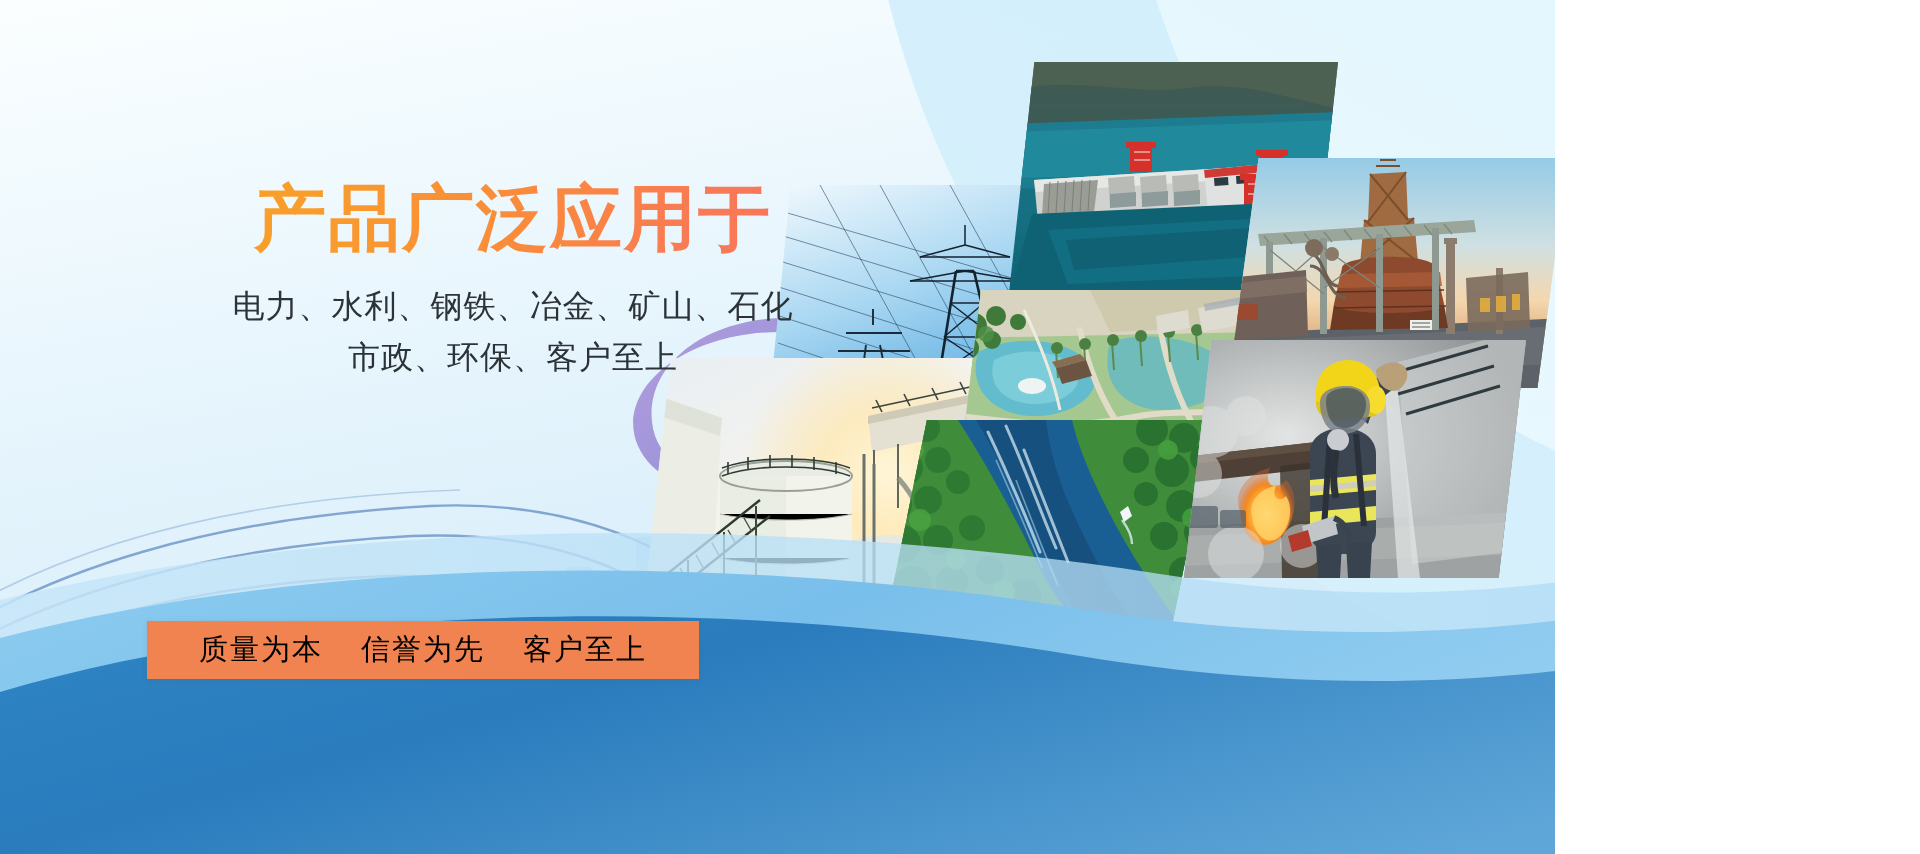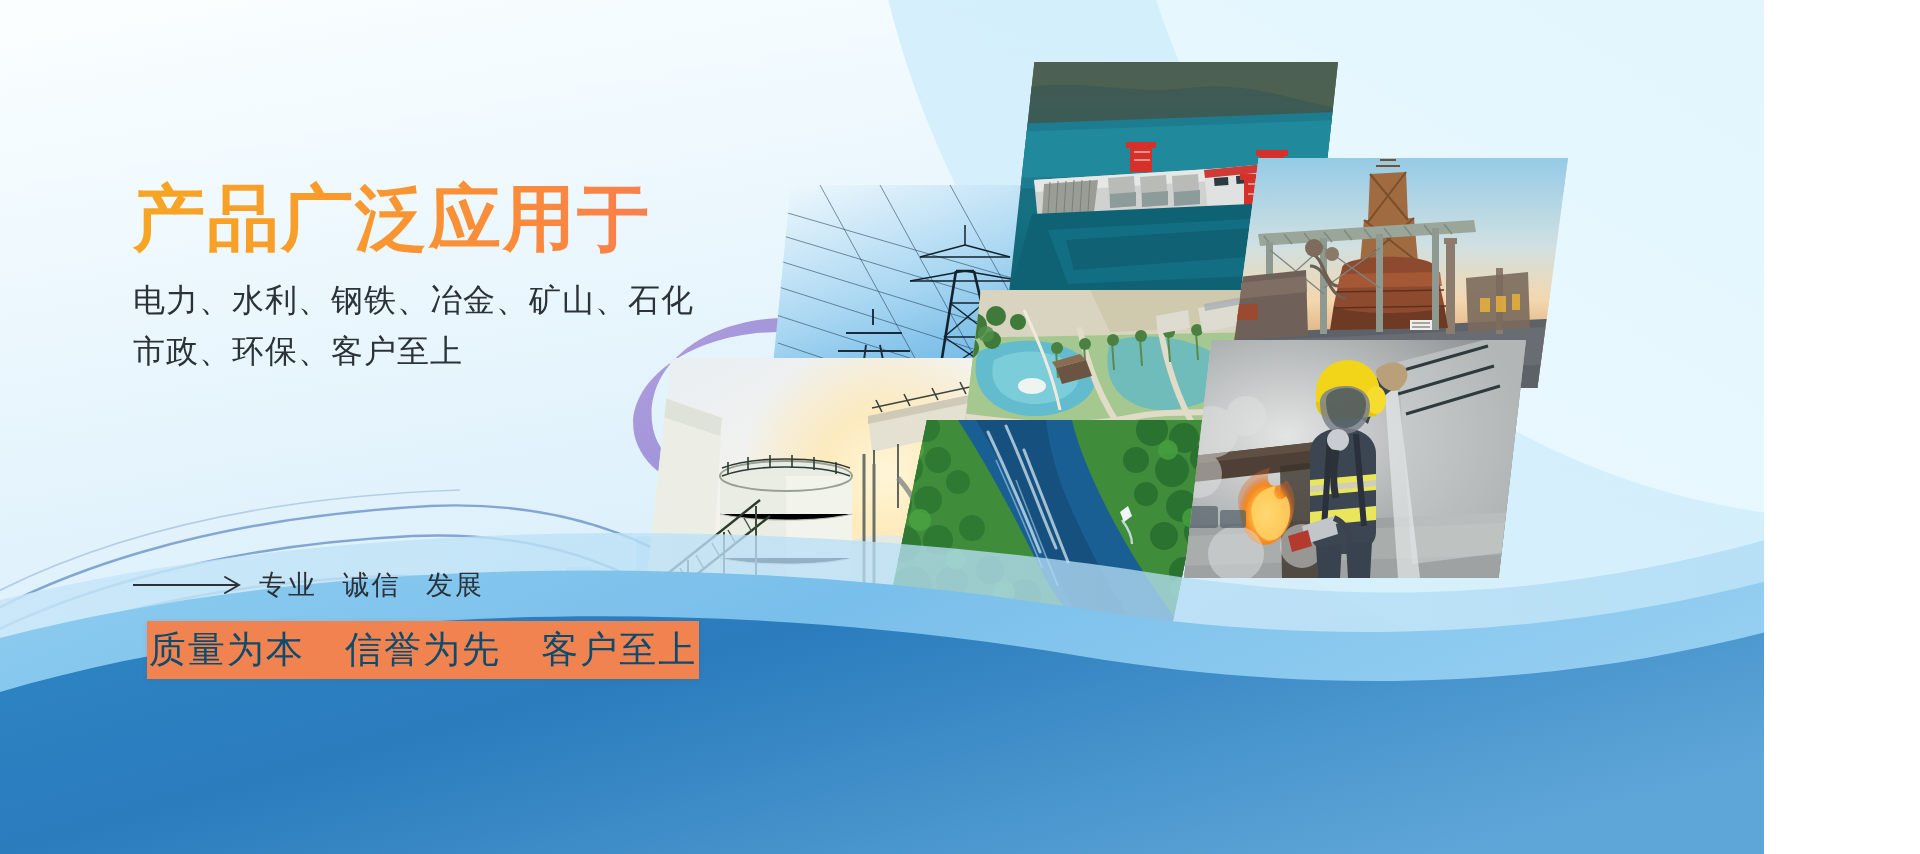--- a/index.html
+++ b/index.html
@@ -4,23 +4,24 @@
 <style>
   * { margin:0; padding:0; box-sizing:border-box; }
   html, body {
     width:1920px; height:854px;
     overflow:hidden;
     font-family:"Liberation Sans","DejaVu Sans",sans-serif;
   }
 
   #banner{
     position:relative;
-    width:1764px; height:854px;
+    width:1555px; height:854px;
     overflow:hidden;
     background:linear-gradient(170deg,#fbfeff 0%,#f1fafe 18%,#e3f3fc 45%,#d6edfa 70%,#cbe7f8 100%);
+    text-align:center;
   }
 
   
   .bg-layer{position:absolute;inset:0;overflow:hidden;pointer-events:none;}
 
   
   .tr-circle{
     position:absolute;
     left:860px; top:-1180px;
     width:1900px; height:1900px;
@@ -64,21 +65,21 @@
     line-height:1.12;
     white-space:nowrap;
     background:linear-gradient(95deg,#f6a623 0%,#f99b2c 26%,#fa8a3c 52%,#f97a55 74%,#f9715c 100%);
     -webkit-background-clip:text;
     background-clip:text;
     color:transparent;
     -webkit-text-fill-color:transparent;
   }
 
   .sub{
-    margin-top:16px;
+    margin-top:22px;
     font-size:32px;
     color:#2c3338;
     line-height:1.62;
     letter-spacing:1px;
     white-space:nowrap;
   }
 
   .motto-row{
     position:absolute;left:133px;top:567px;
     display:flex;align-items:center;gap:14px;
@@ -91,21 +92,21 @@
   .motto span:last-child{margin-right:0;}
 
   .badge{
     position:absolute;left:147px;top:621px;
     width:552px;height:58px;
     background:#f0834f;
     display:flex;align-items:center;justify-content:center;
     box-shadow:0 1px 5px rgba(120,60,20,.12);
   }
   .badge .btxt{
-    color:#0c4a6e;font-size:37px;letter-spacing:2px;white-space:nowrap;font-weight:500;
+    color:#000000;font-size:29px;letter-spacing:2px;white-space:nowrap;font-weight:500;
   }
   .badge .btxt em{font-style:normal;margin-right:28px;}
   .badge .btxt em:last-child{margin-right:0;}
 
   
   .collage{position:absolute;left:0;top:0;width:1920px;height:854px;}
   .tile{position:absolute;overflow:hidden;}
 
   
   .scene{position:absolute;inset:0;}
@@ -788,33 +789,20 @@
   </svg>
 
   <div class="copy">
     <div class="headline">产品广泛应用于</div>
     <div class="sub">
       <div>电力、水利、钢铁、冶金、矿山、石化</div>
       <div>市政、环保、客户至上</div>
     </div>
   </div>
 
-  <div class="motto-row">
-    <span class="arrow-wrap">
-      <svg width="112" height="20" viewBox="0 0 112 20">
-        <path d="M0,10 L104,10" stroke="#2b3137" stroke-width="1.9" fill="none"></path>
-        <path d="M92,2 L106,10 L92,18" stroke="#2b3137" stroke-width="1.9" fill="none" stroke-linecap="round"></path>
-      </svg>
-    </span>
-    <span class="motto">
-      <span>专业</span>
-      <span>诚信</span>
-      <span>发展</span>
-    </span>
-  </div>
 
   <div class="badge">
     <span class="btxt">
       <em>质量为本</em>
       <em>信誉为先</em>
       <em>客户至上</em>
     </span>
   </div>
 
 </div>

